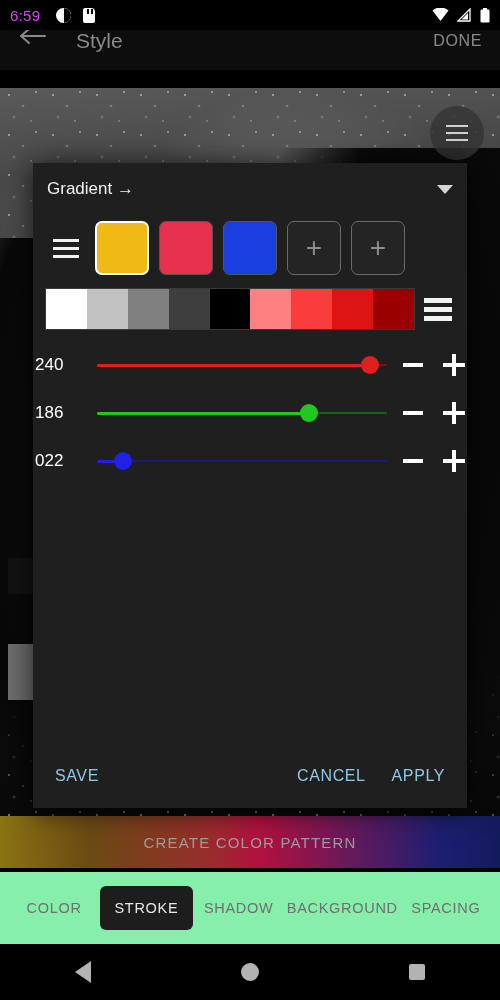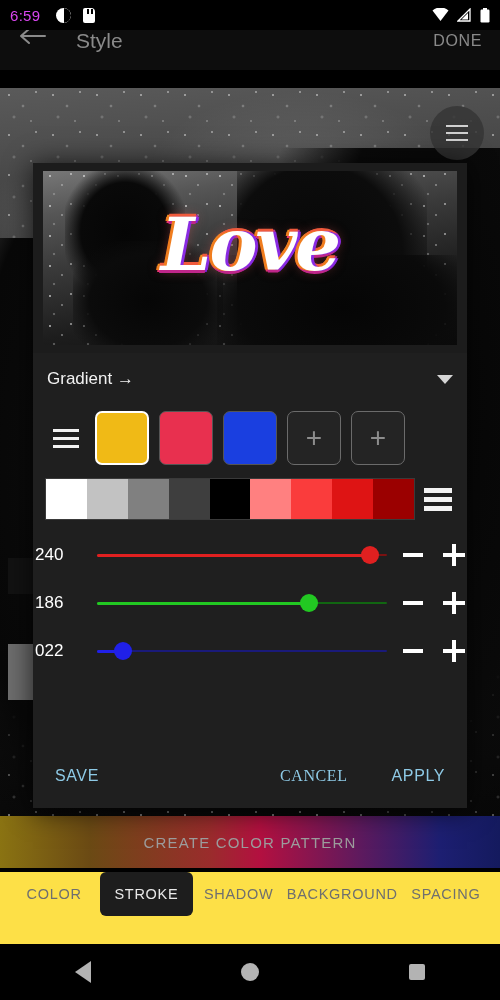--- a/index.html
+++ b/index.html
@@ -185,34 +185,34 @@
   .btn-plus{ position:relative; width:22px; height:22px; cursor:pointer; }
   .btn-plus::before{ content:""; position:absolute; left:0; top:9px; width:22px; height:4px; background:#fff; }
   .btn-plus::after{ content:""; position:absolute; top:0; left:9px; width:4px; height:22px; background:#fff; }
 
   
   .actions{
     margin-top:auto; height:64px; display:flex; align-items:center; padding:0 22px;
   }
   .act{ color:#8ecae6; font-size:16px; letter-spacing:.6px; cursor:pointer; }
   .act.save{ margin-right:auto; }
-  .act.cancel{ margin-right:44px;font-family:Liberation Serif, serif; }
+  .act.cancel{ margin-right:26px; }
 
   
   .ccp{
     position:absolute; left:0; top:816px; width:500px; height:52px; z-index:30;
     background:linear-gradient(90deg,#8a7312 0%,#6b4a14 18%,#9a2c2c 42%,#b31040 52%,#5e1a5e 72%,#1d1f72 88%,#141a5e 100%);
     display:flex; align-items:center; justify-content:center; cursor:pointer;
   }
   .ccp span{ color:#9d9d9d; font-size:15px; letter-spacing:1.2px;text-align:center; }
 
   
   .tabs{
     position:absolute; left:0; top:872px; width:500px; height:72px; z-index:30;
-    background:#fde047; display:flex; align-items:flex-start; padding:0 8px;
+    background:#86efac; display:flex; align-items:center; padding:0 8px;
   }
   .tab{
     flex:1; text-align:center; color:#6f6f6f; font-size:14.5px; letter-spacing:.7px;
     padding:14px 2px; cursor:pointer; white-space:nowrap;
   }
   .tab.active{ color:#e8e8e8; background:#1d1d1d; border-radius:6px; }
 
   
   .navbar{
     position:absolute; left:0; bottom:0; width:500px; height:56px; background:#000;
@@ -267,32 +267,20 @@
   <div class="bg-swatch-a"></div>
   <div class="fab">
     <span></span>
       <span></span>
       <span></span>
   </div>
 </div>
 
 <div class="dialog">
 
-  <div class="preview">
-    <div class="preview-photo">
-      <div class="pv-drops"></div>
-      <div class="pv-hand"></div>
-      <div class="pv-hand2"></div>
-      <div class="pv-head"></div>
-      <div class="pv-shoulder"></div>
-    </div>
-    <div class="love-wrap">
-      <span class="love-text">Love</span>
-    </div>
-  </div>
 
   <div class="grad-row">
     <div class="grad-label">Gradient →</div>
     <div class="grad-caret"></div>
   </div>
 
   <div class="swatch-row">
     <div class="sw-handle">
       <span></span>
         <span></span>

